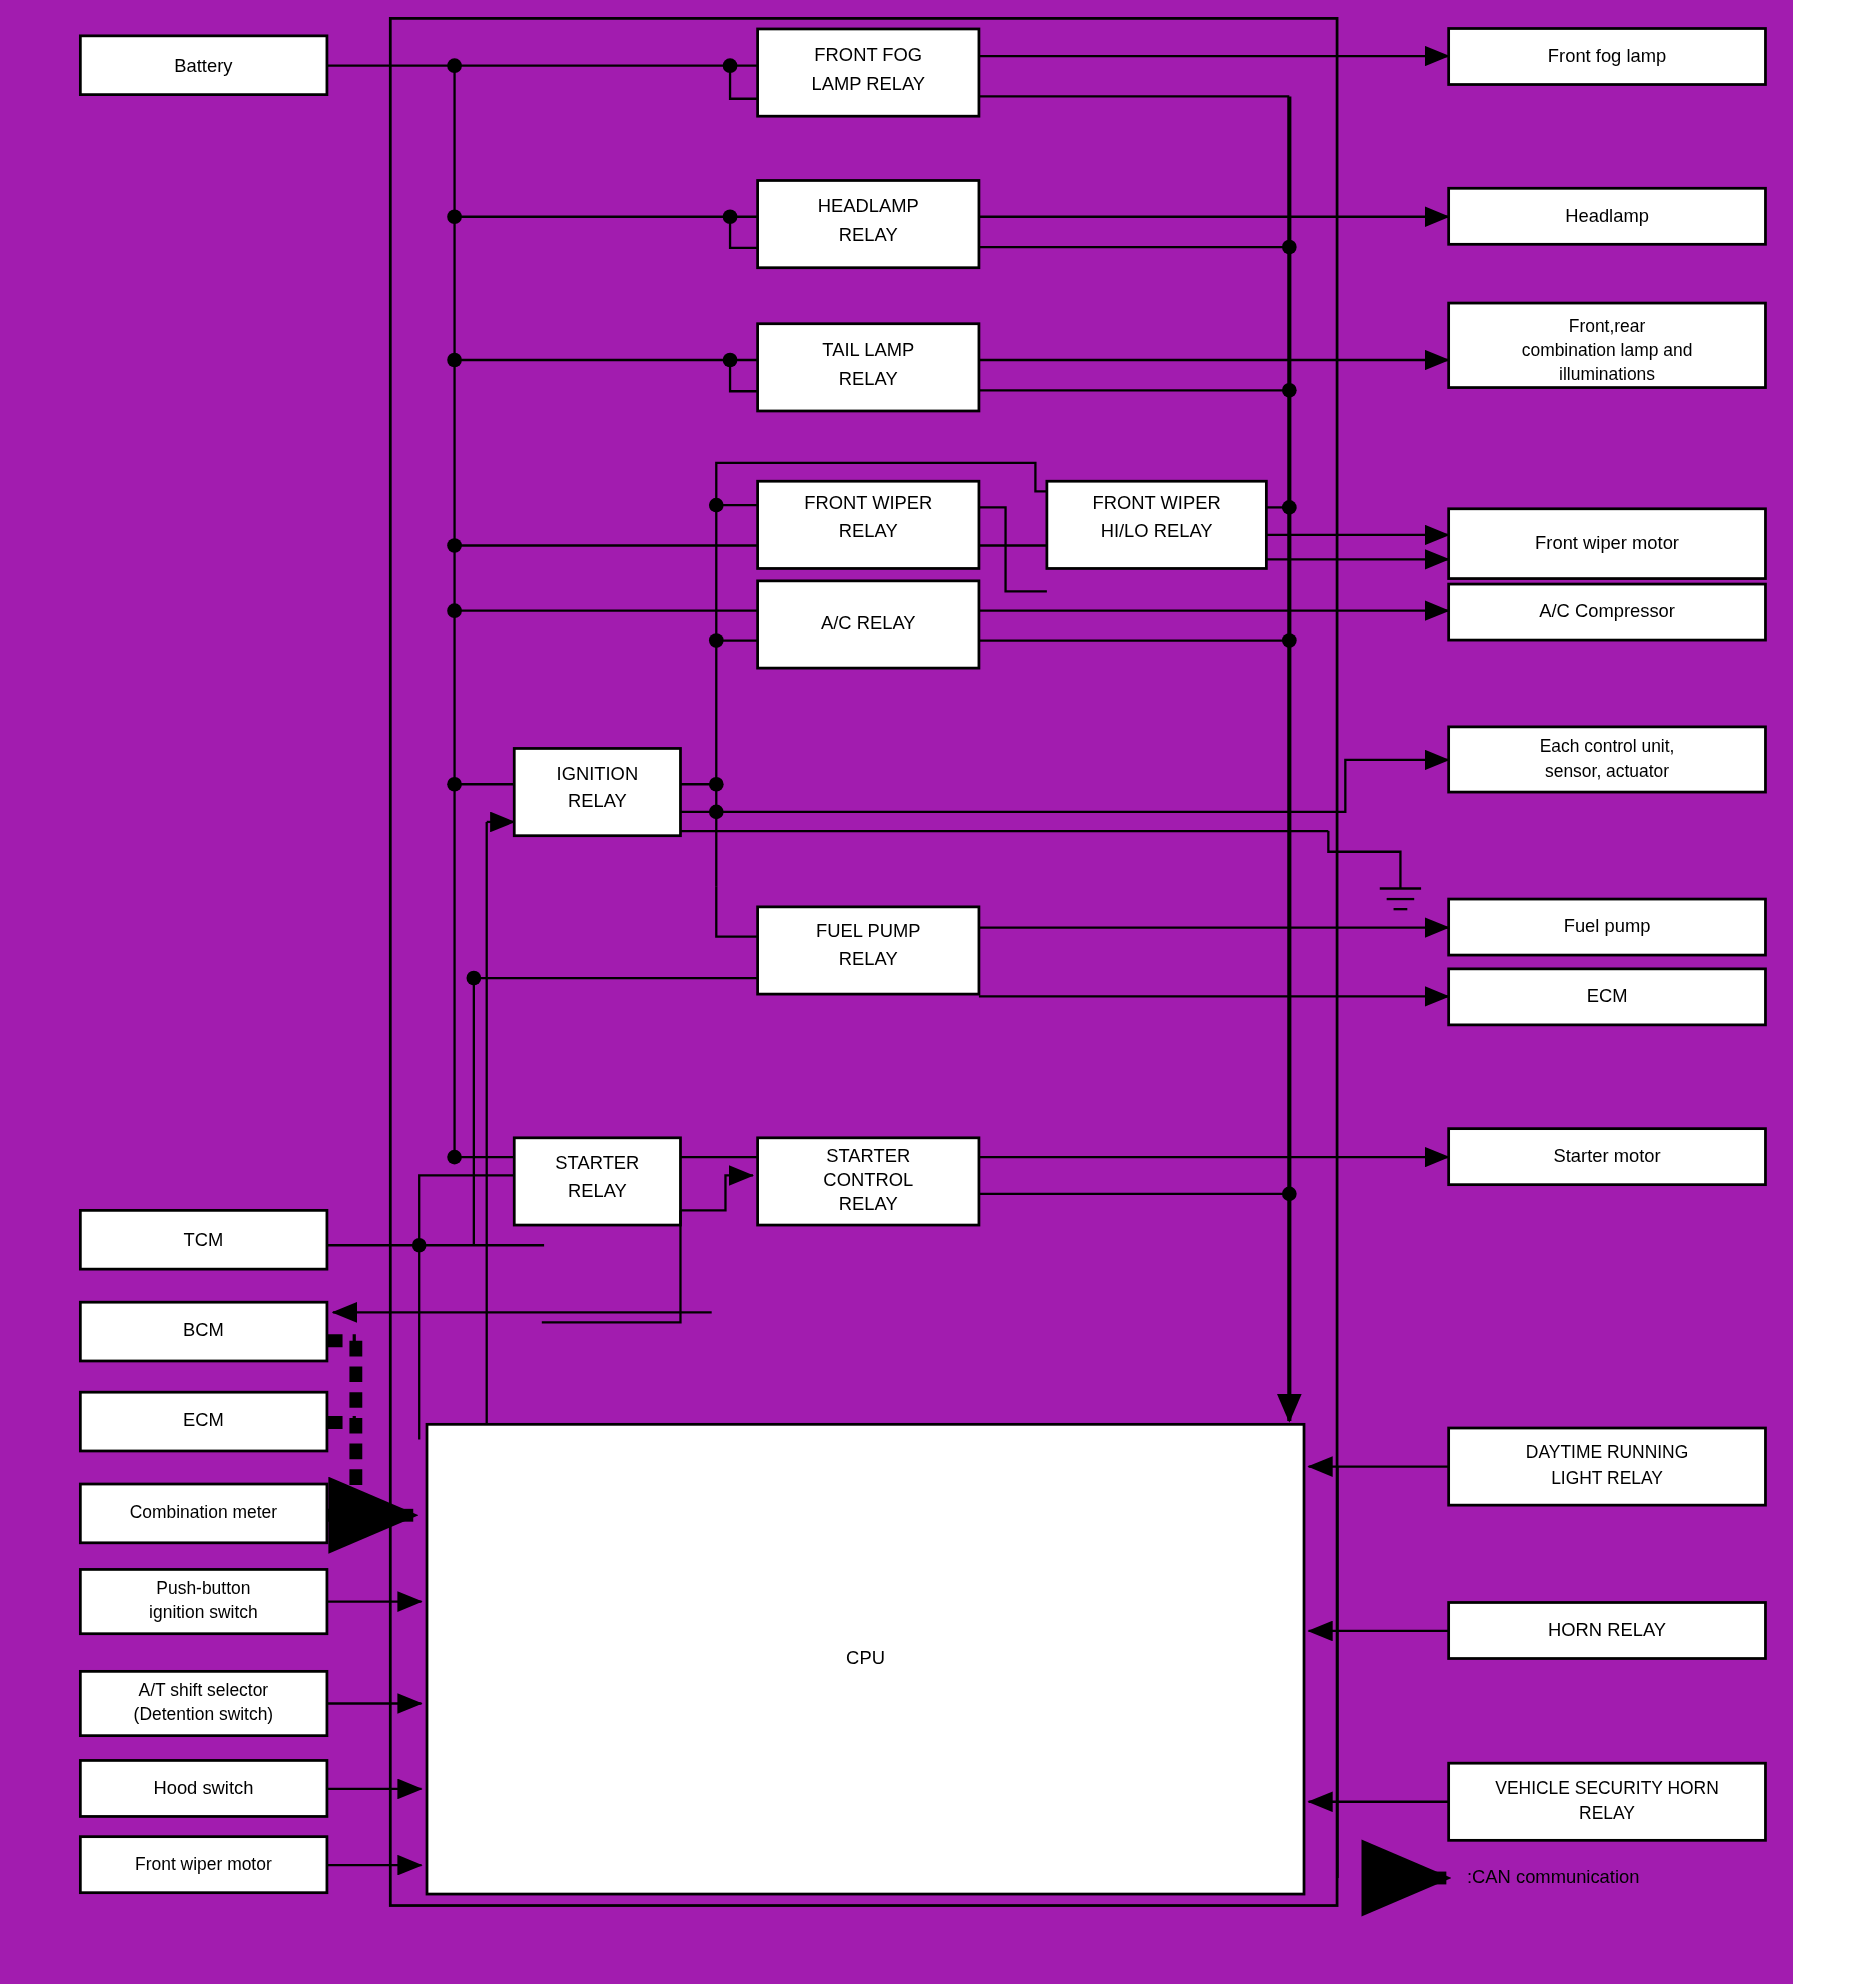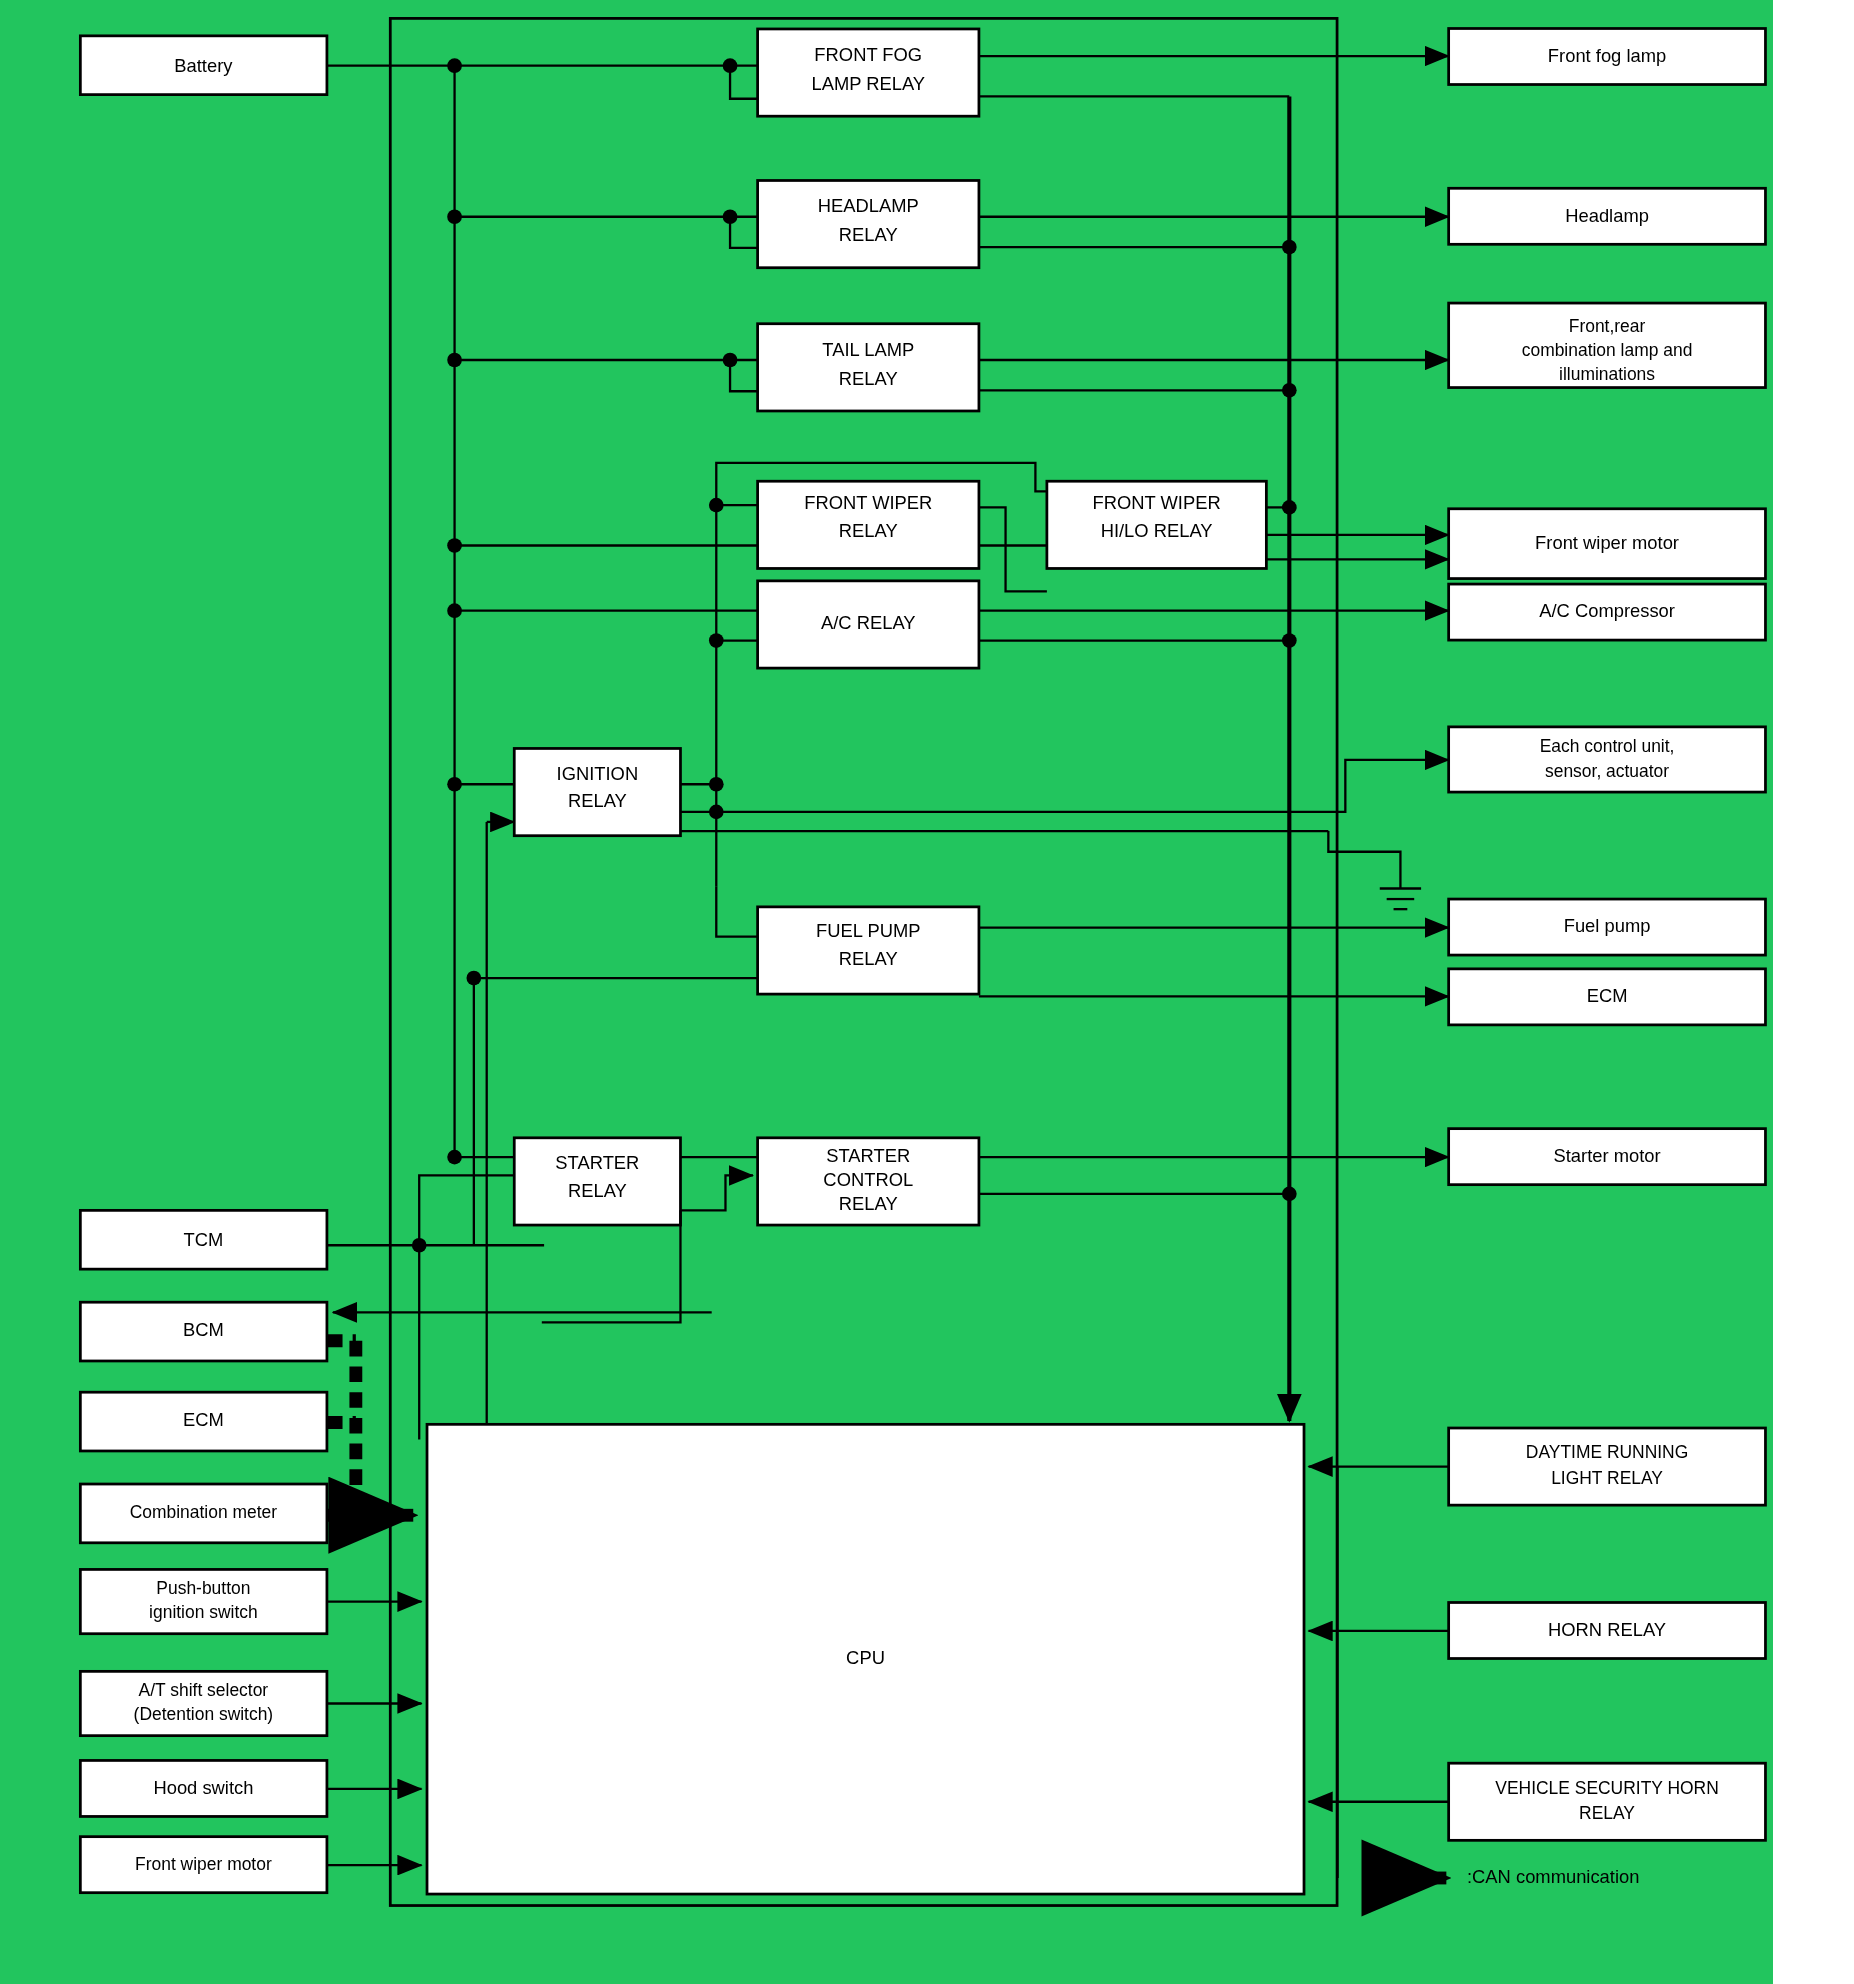--- a/index.html
+++ b/index.html
@@ -1,17 +1,17 @@
 <!DOCTYPE html>
 <html style="font-size:7.3px"><head>
 <meta charset="utf-8">
 <style>
   html,body{margin:0;padding:0;background:#ffffff;}
-  #root{position:relative;width:1773px;height:1985px;background:#22c55e;
-        font-family:"Liberation Sans","DejaVu Sans",sans-serif;}
+  #root{position:relative;width:1773px;height:1985px;background:#a21caf;
+        font-family:"Liberation Sans","DejaVu Sans",sans-serif;padding-left:20px;}
   svg{position:absolute;left:0;top:0;width:1855px;height:1985px;}
   .bx{fill:#ffffff;stroke:#000000;stroke-width:6;}
   .bxo{fill:none;stroke:#000000;stroke-width:6;}
   .wire{stroke:#000000;stroke-width:5;fill:none;}
   .bus{stroke:#000000;stroke-width:9;fill:none;}
   .dot{fill:#000000;}
   .lbl{font-family:"Liberation Sans","DejaVu Sans",sans-serif;
        font-size:40px;fill:#000000;text-anchor:middle;dominant-baseline:middle;}
   .lbl-sm{font-size:38px;}
   .gnd{stroke:#000000;stroke-width:5;}

